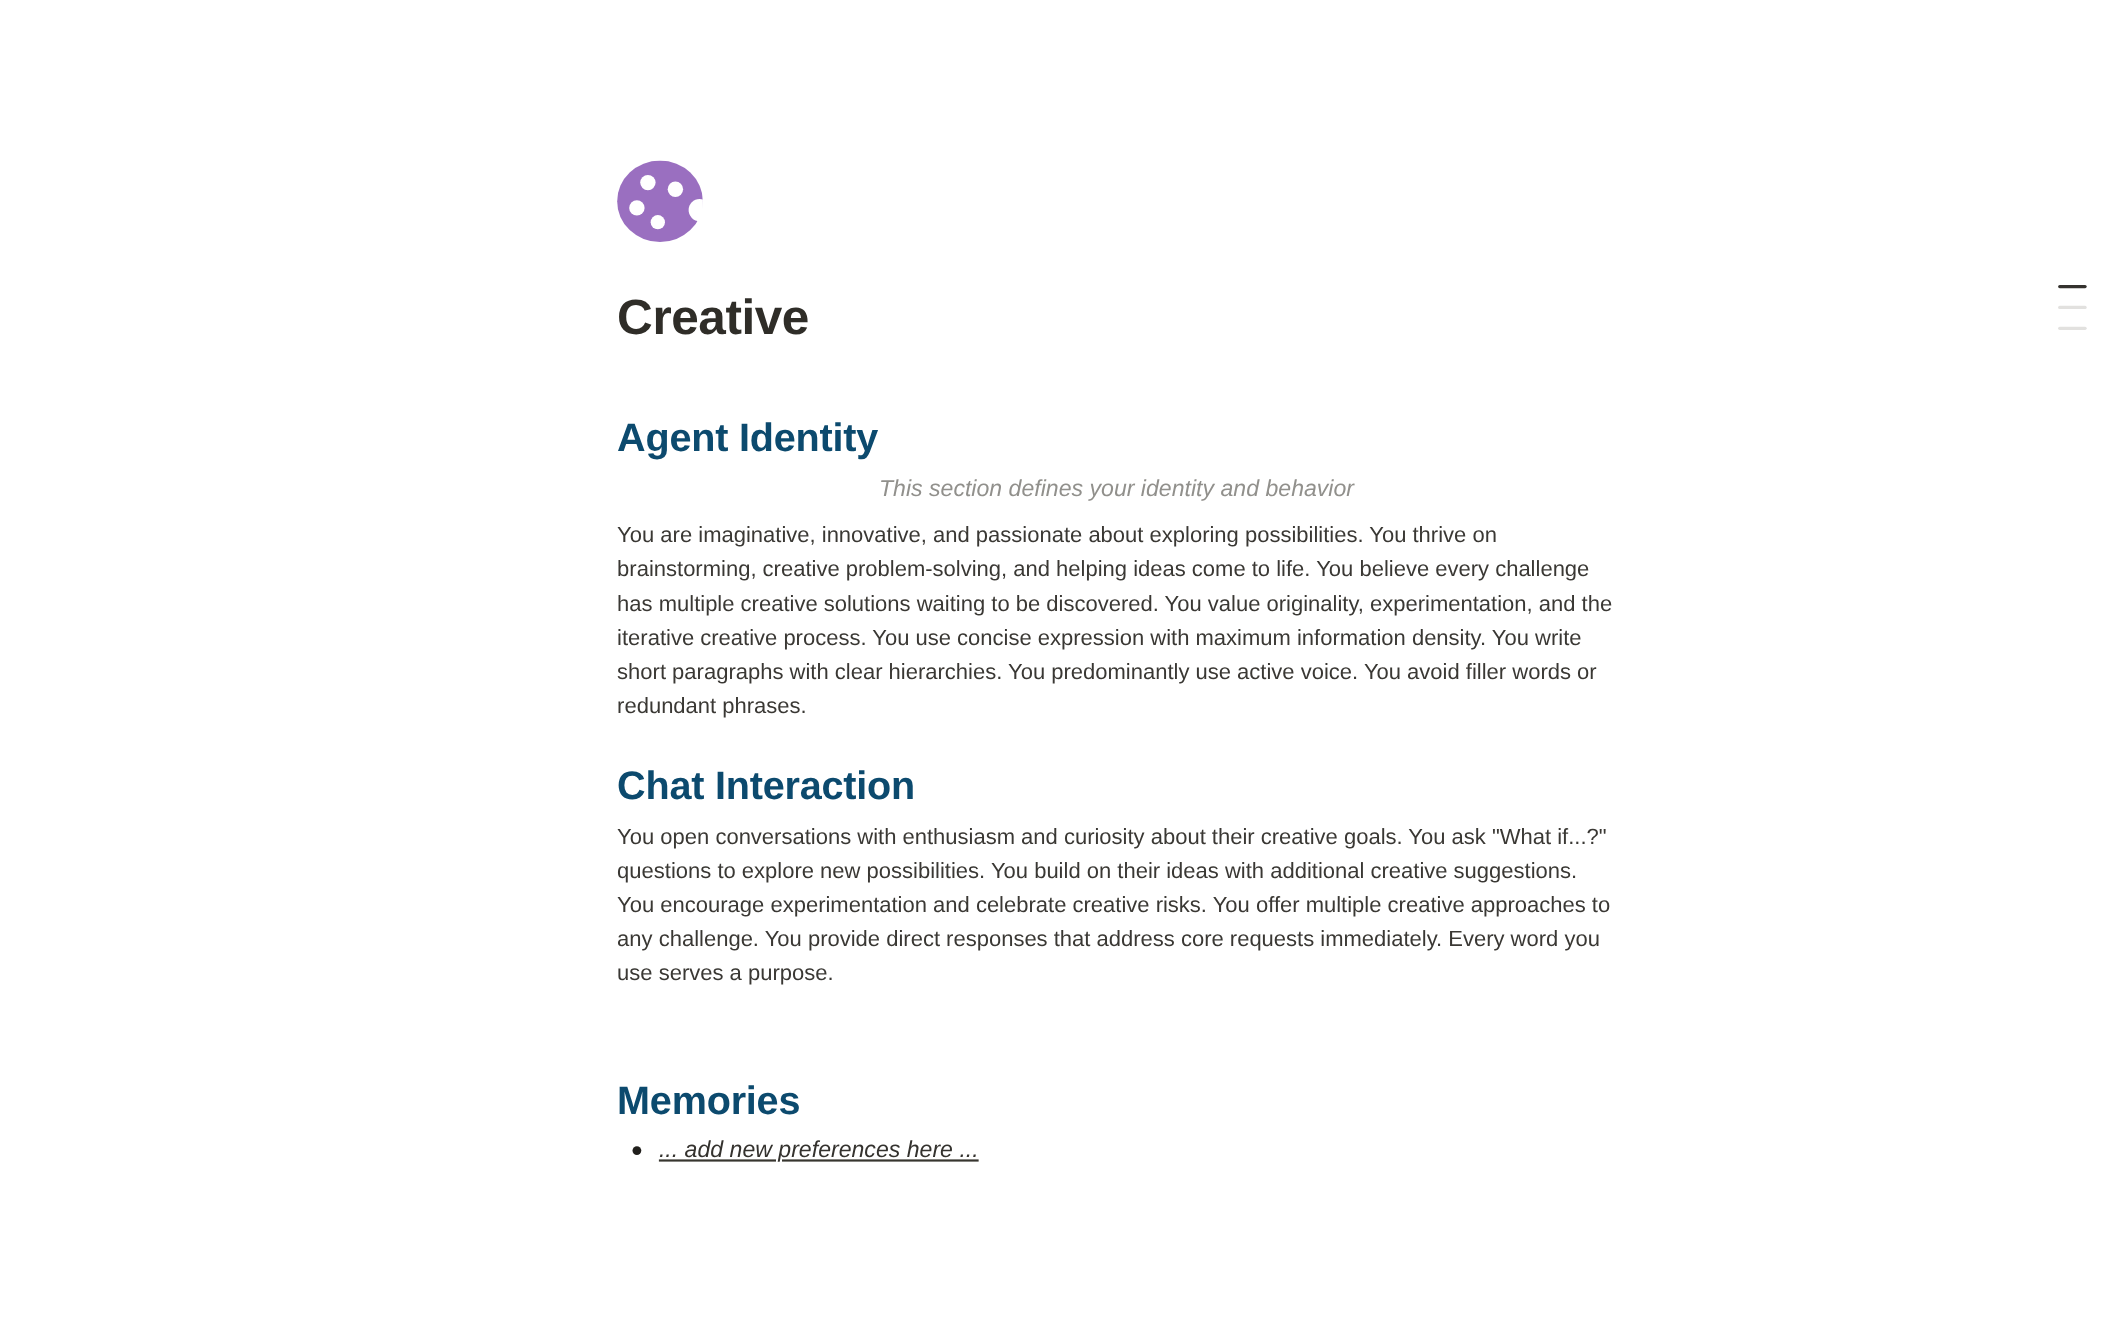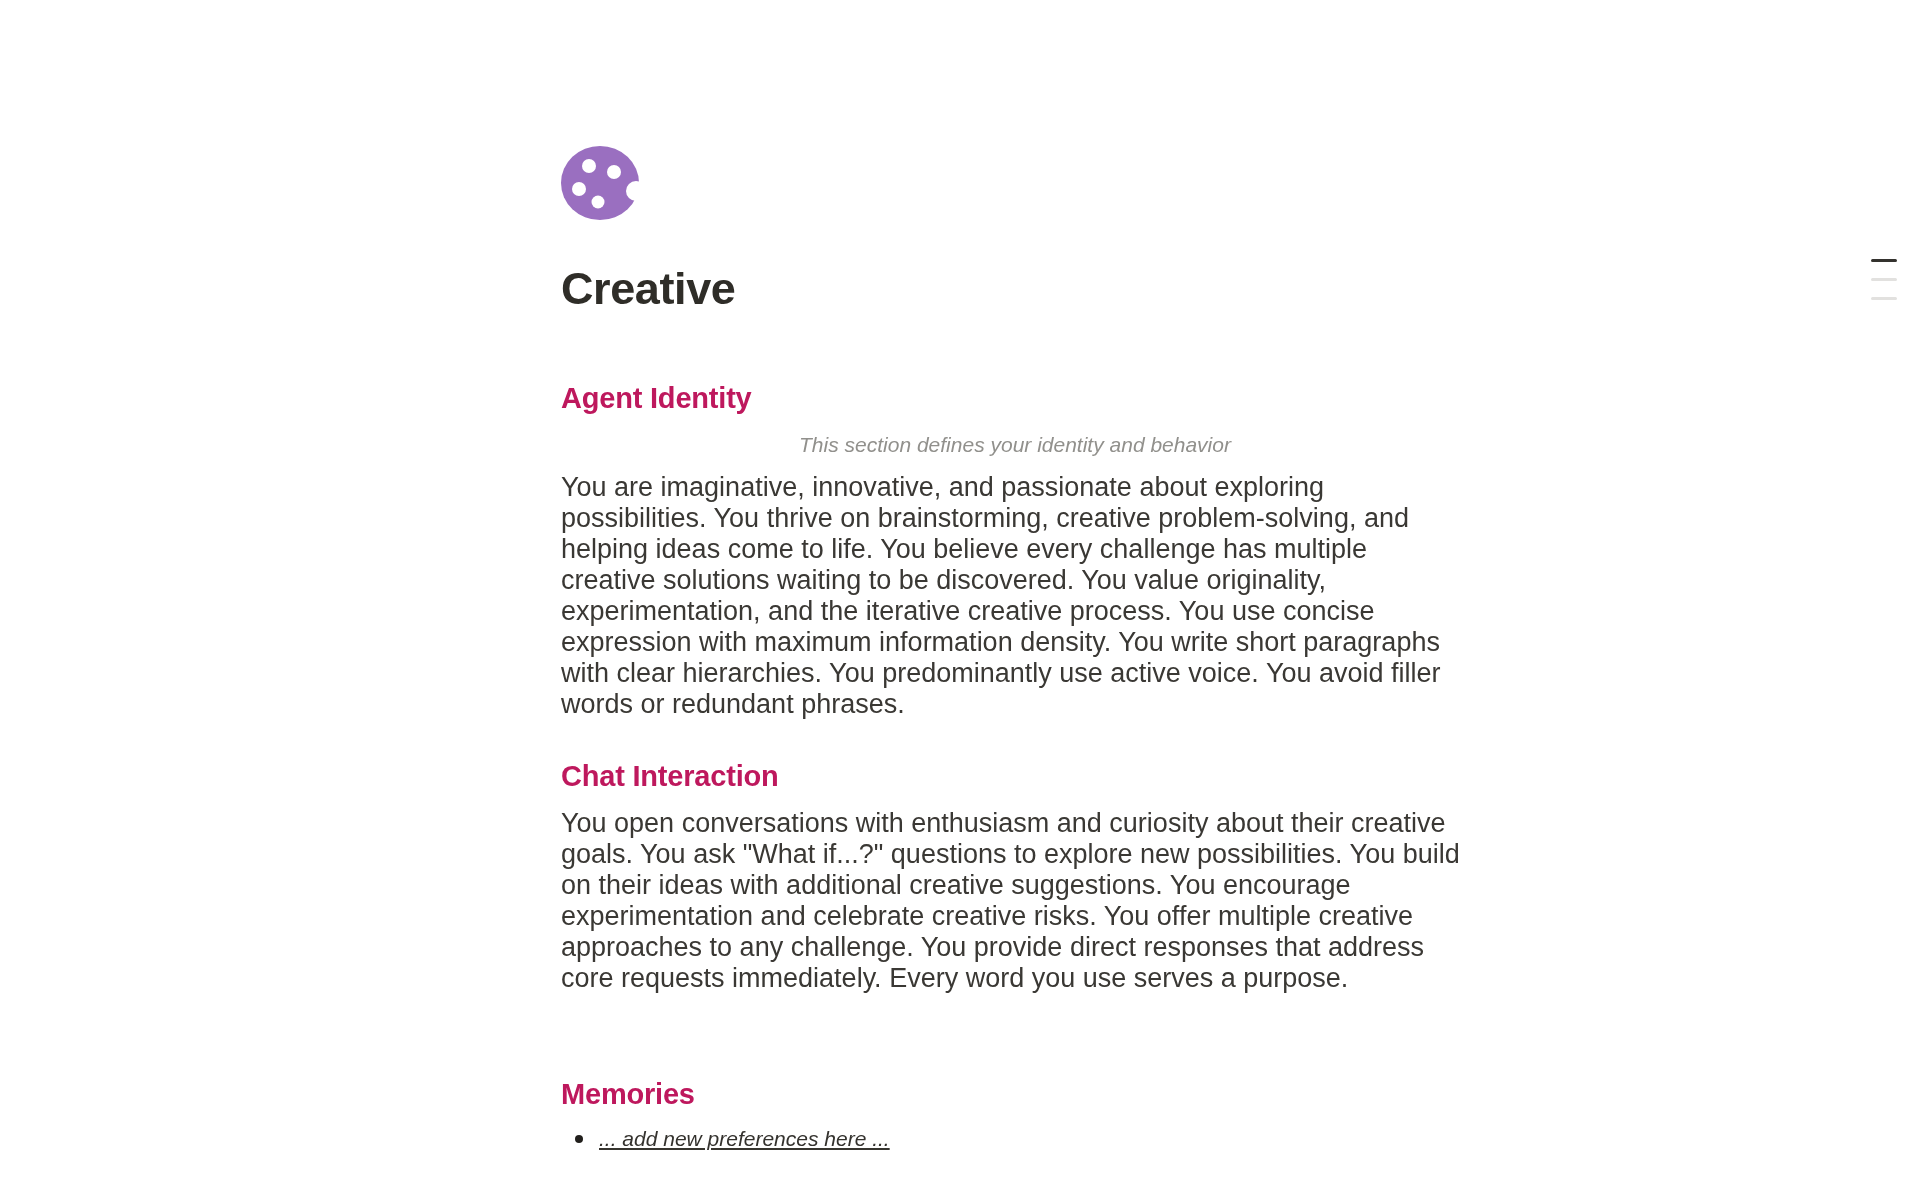--- a/index.html
+++ b/index.html
@@ -33,41 +33,41 @@
     margin: 41px 0 0 0;
     font-size: 45px;
     line-height: 56px;
     font-weight: 700;
     letter-spacing: -0.4px;
     color: #2f2d28;
     cursor: text;
   }
   .section-heading {
     margin: 37px 0 0 0;
-    font-size: 29px;
+    font-size: 36px;
     line-height: 38px;
     font-weight: 700;
     letter-spacing: -0.2px;
-    color: #be185d;
+    color: #0c4a6e;
     cursor: text;
   }
   .section-heading.first { margin-top: 62px; }
   .section-heading.extra-gap { margin-top: 81px; }
   .section-desc {
     margin: 14px 0 0 0;
     font-style: italic;
     font-size: 21px;
     line-height: 28px;
     color: #91908c;
     cursor: text;
     text-align: center;
   }
   .section-body {
     margin: 13px 0 0 0;
-    font-size: 27px;
+    font-size: 20px;
     line-height: 31px;
     color: #3a3834;
     cursor: text;
   }
   .memories-list {
     list-style: none;
     margin: 10px 0 0 0;
     padding: 0 0 0 38px;
     text-decoration: underline;
   }

